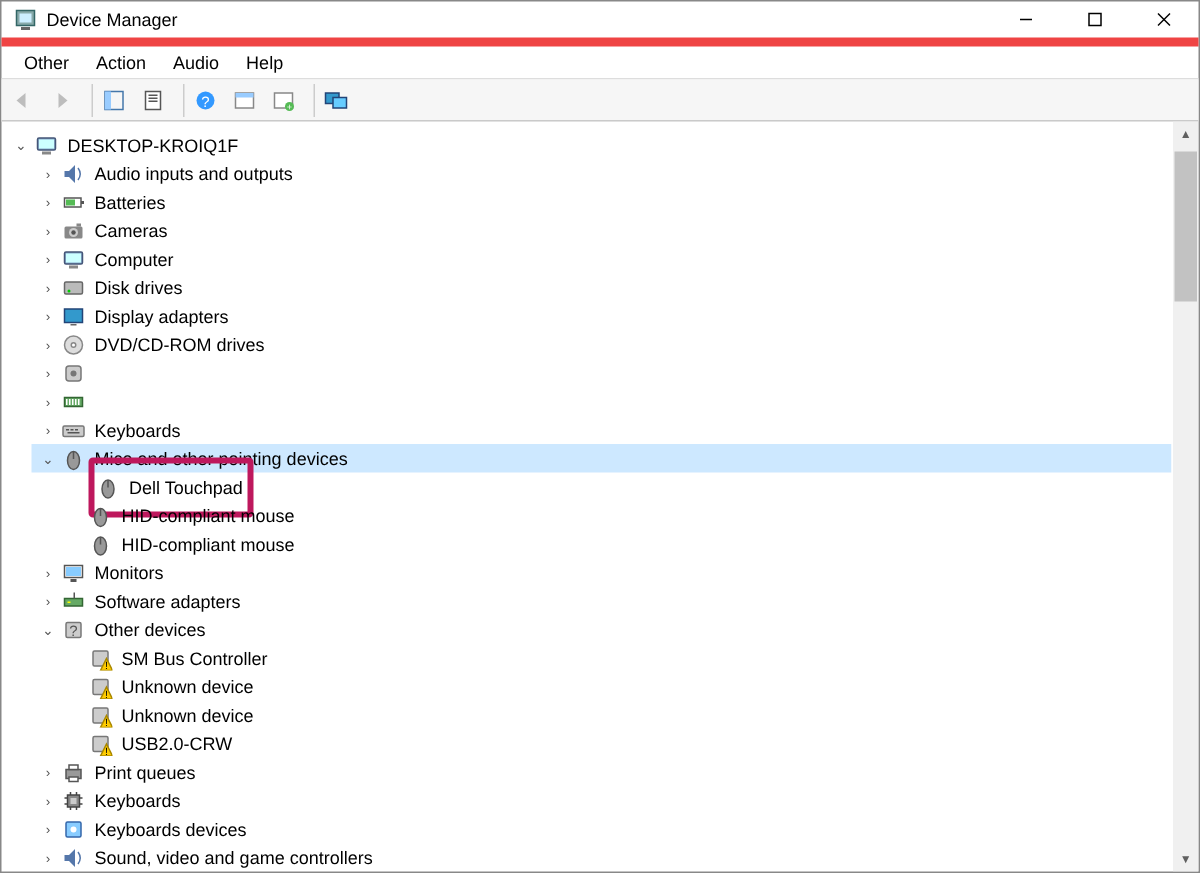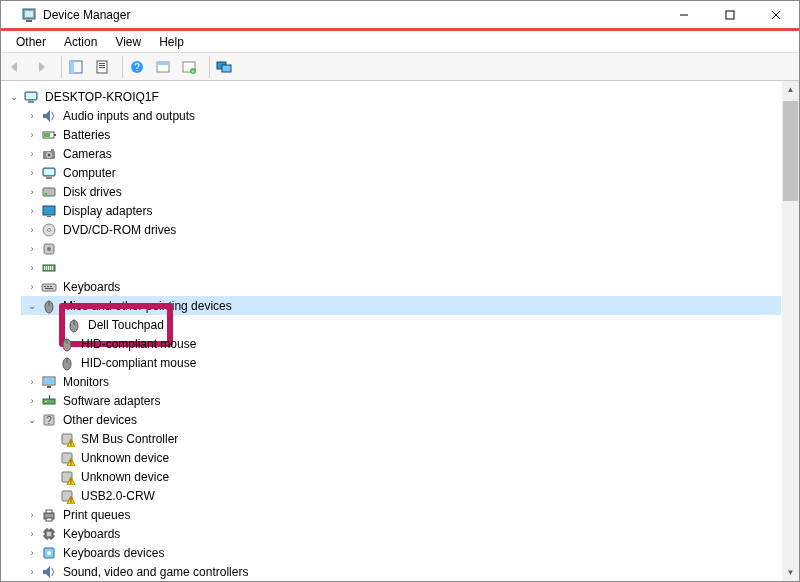--- a/index.html
+++ b/index.html
@@ -1,18 +1,18 @@
 <!DOCTYPE html>
 <html><head>
 <meta charset="utf-8">
 <style>
   * { margin:0; padding:0; box-sizing:border-box; }
   body { font-family:"Segoe UI",Tahoma,sans-serif; font-size:12px; background:#fff; color:#000; }
   .window { width:800px; height:582px; border:1px solid #888; position:relative; display:flex; flex-direction:column; }
-  .titlebar { height:30px; display:flex; align-items:center; padding-left:20px; border-bottom:3px solid #ef4444; }
+  .titlebar { height:30px; display:flex; align-items:center; padding-left:8px; border-bottom:6px solid #ef4444; }
   .titlebar .title { font-size:12px; margin-left:6px; flex:1; }
   .tb-icon { width:16px; height:16px; }
   .win-controls { display:flex; }
   .win-btn { width:46px; height:30px; display:flex; align-items:center; justify-content:center; cursor:pointer; }
   .menubar { height:22px; display:flex; align-items:center; padding-left:6px; font-size:12px; border-bottom:1px solid #ddd; }
   .menuitem { padding:2px 9px; cursor:pointer; }
   .toolbar { height:28px; display:flex; align-items:center; padding-left:4px; border-bottom:1px solid #cacaca; background:#f6f6f6; }
   .tbtn { width:24px; height:22px; margin-right:2px; display:flex; align-items:center; justify-content:center; border:1px solid transparent; cursor:pointer; }
   .tbtn.disabled { opacity:.35; cursor:default; }
   .tsep { width:1px; height:22px; background:#ccc; margin:0 4px; }
@@ -26,21 +26,21 @@
   .tree { padding:4px 0 4px 2px; }
   .node { white-space:nowrap; }
   .row { display:flex; align-items:center; height:19px; padding-right:12px; }
   .expander { width:14px; height:14px; display:flex; align-items:center; justify-content:center; color:#555; font-size:9px; cursor:pointer; margin-right:2px; }
   .expander.empty { visibility:hidden; }
   .dev-icon { width:16px; height:16px; margin-right:4px; flex-shrink:0; }
   .label { font-size:12px; padding:0 2px; }
   .selected { background:#cde8ff !important; }
   .selected .label { }
   .children { margin-left:18px; }
-  .highlight-box { border:6px solid #be185d; border-radius:3px; display:inline-flex; align-items:center; padding:16px 1px; height:35px; }
+  .highlight-box { border:4px solid #be185d; border-radius:3px; display:inline-flex; align-items:center; padding:16px 1px; height:35px; }
   svg { pointer-events:none; }
 </style>
 </head>
 <body>
 
 <svg width="0" height="0" style="position:absolute">
   <defs>
     <symbol id="ico-devmgr" viewBox="0 0 16 16">
       <rect x="2" y="2" width="12" height="10" fill="#8aa" stroke="#366"></rect>
       <rect x="4" y="4" width="8" height="6" fill="#cef"></rect>
@@ -210,21 +210,21 @@
             <line x1="1" y1="1" x2="9" y2="9" stroke="#000"></line>
             <line x1="9" y1="1" x2="1" y2="9" stroke="#000"></line>
           </svg>
         </div>
     </div>
   </div>
 
   <div class="menubar">
     <div class="menuitem">Other</div>
     <div class="menuitem">Action</div>
-    <div class="menuitem">View</div>
+    <div class="menuitem">Audio</div>
     <div class="menuitem">Help</div>
   </div>
 
   <div class="toolbar">
     <div class="tbtn disabled">
         <svg class="dev-icon">
           <use href="#ico-back"></use>
         </svg>
       </div>
     <div class="tbtn disabled">

